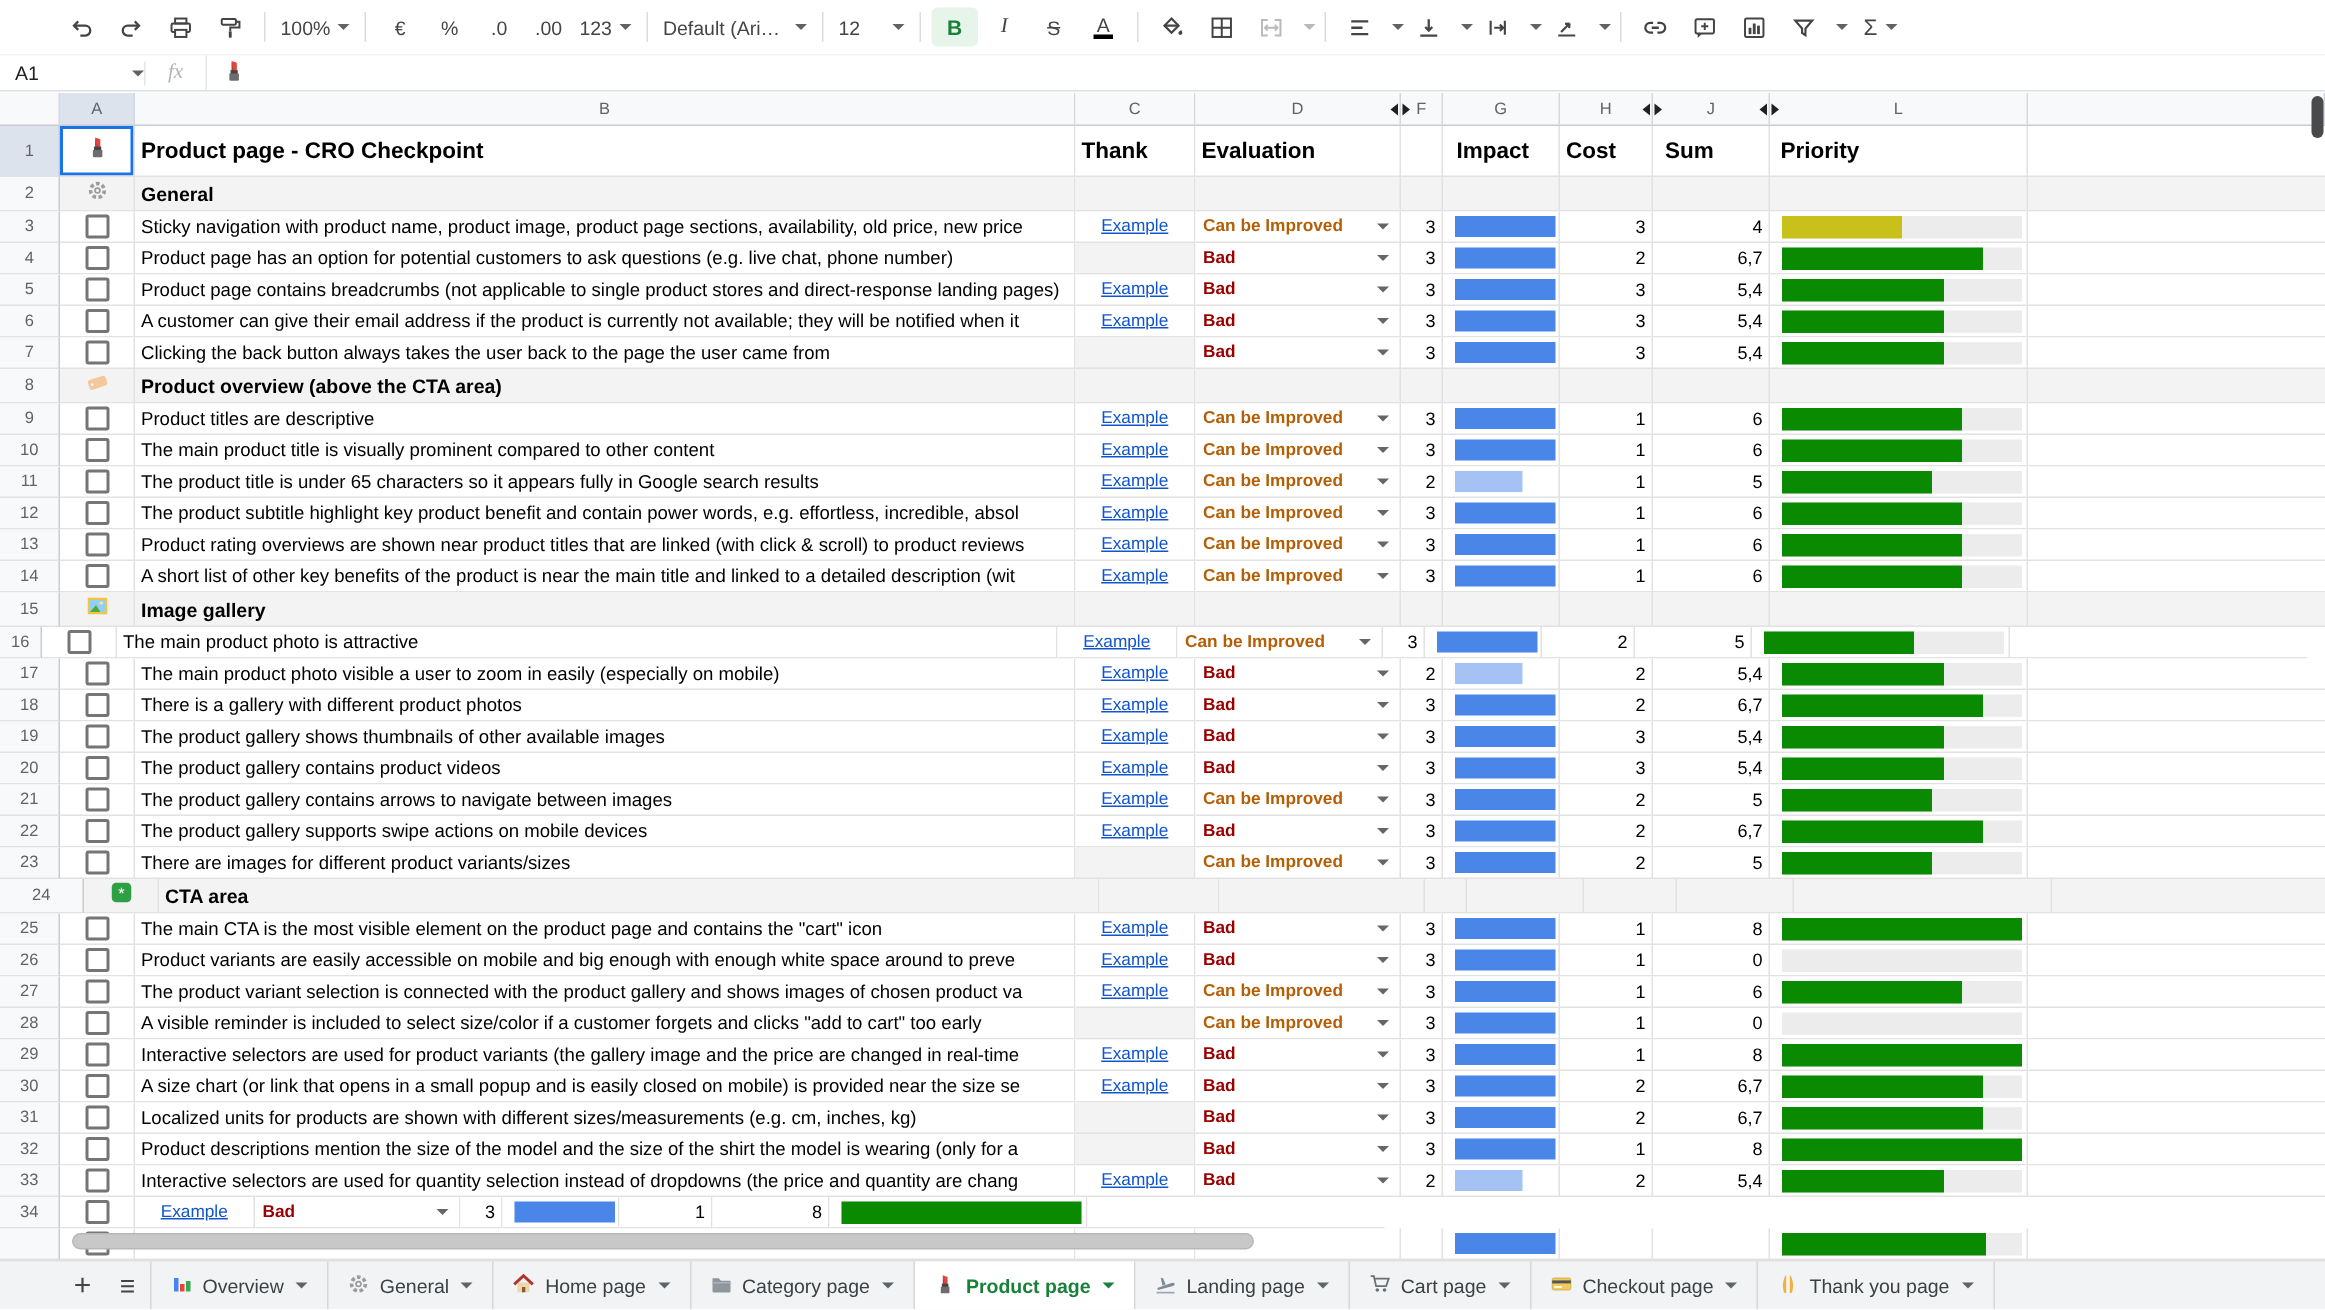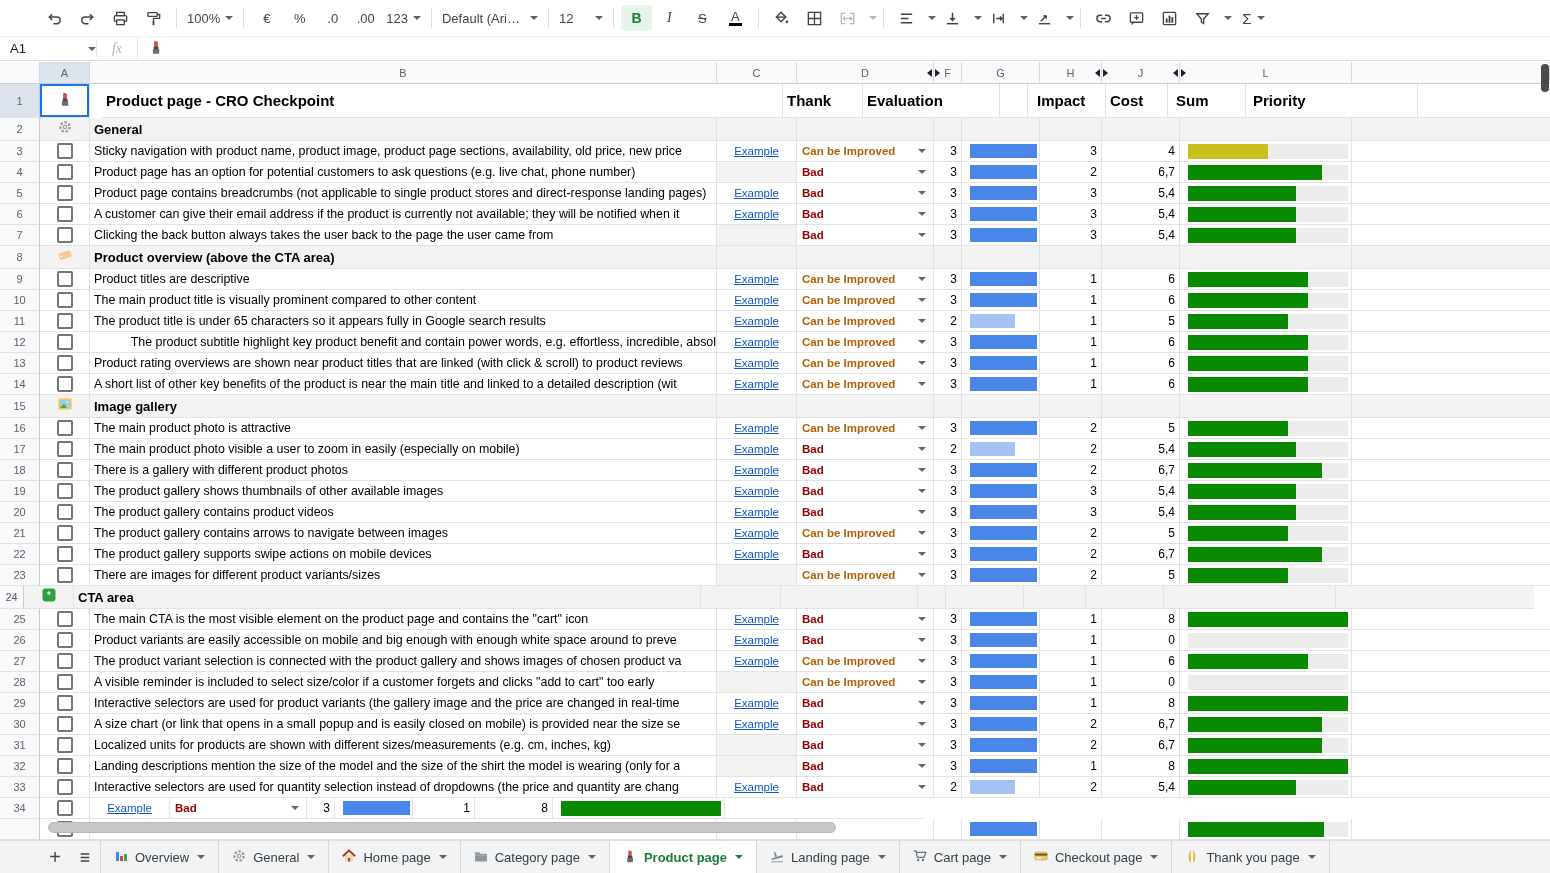--- a/index.html
+++ b/index.html
@@ -308,21 +308,21 @@
     <div class="trow row">
       <div class="c gut hl-active" style="width:40px;">1</div>
       <div class="c selcell" style="width:50px;justify-content:center;">
           <span><svg viewBox="0 0 14 18" style="width: 12px; height: 16px;">
               <path d="M5.2 1.6 L9.2 3 L9.2 9 L5.2 9 Z" fill="#e04640"></path>
               <path d="M5.2 1.6 L6.5 9 L5.2 9 Z" fill="#b93a34"></path>
               <rect x="4.3" y="8.7" width="5.6" height="3" fill="#454545"></rect>
               <path d="M3.4 11.4 h7.4 v4.6 a1 1 0 0 1 -1 1 h-5.4 a1 1 0 0 1 -1 -1 Z" fill="#6d6d6d"></path>
             </svg></span>
         </div>
-      <div class="c" style="width:681px;margin-left:12px;">
+      <div class="c" style="width:627px;">
           <span class="titleB">Product page - CRO Checkpoint</span>
         </div>
       <div class="c" style="width:80px;">
           <span class="hdrlbl">Thank</span>
         </div>
       <div class="c" style="width:137px;">
           <span class="hdrlbl">Evaluation</span>
         </div>
       <div class="c" style="width:28px;"></div>
       <div class="c" style="width:78px;">
@@ -650,21 +650,21 @@
               <div class="pfill green" style="width: 100px;"></div>
             </div>
           </div>
           <div class="c fillc" style="width: 198px;"></div>
         </div>
         <div class="row irow">
           <div class="c gut" style="width: 40px;">12</div>
           <div class="c" style="width: 50px; justify-content: center;">
             <span class="cbox"></span>
           </div>
-          <div class="c" style="width: 627px; justify-content: flex-end;">
+          <div class="c" style="width: 627px;">
             <span class="itxt">The product subtitle highlight key product benefit and contain power words, e.g. effortless, incredible, absol</span>
           </div>
           <div class="c" style="width: 80px;">
             <span class="exlink">Example</span>
           </div>
           <div class="c" style="width: 137px;">
             <span class="eval cbi">Can be Improved</span>
             <span class="dcaret"></span>
           </div>
           <div class="c" style="width: 28px;">
@@ -770,21 +770,21 @@
           <div class="c" style="width: 80px;"></div>
           <div class="c" style="width: 137px;"></div>
           <div class="c" style="width: 28px;"></div>
           <div class="c" style="width: 78px;"></div>
           <div class="c" style="width: 62px;"></div>
           <div class="c" style="width: 78px;"></div>
           <div class="c" style="width: 172px;"></div>
           <div class="c fillc" style="width: 198px;"></div>
         </div>
         <div class="row irow">
-          <div class="c gut" style="width: 40px;">16</div>
+          <div class="c gut" style="width: 28px;">16</div>
           <div class="c" style="width: 50px; justify-content: center;">
             <span class="cbox"></span>
           </div>
           <div class="c" style="width: 627px;">
             <span class="itxt">The main product photo is attractive</span>
           </div>
           <div class="c" style="width: 80px;">
             <span class="exlink">Example</span>
           </div>
           <div class="c" style="width: 137px;">
@@ -1040,21 +1040,21 @@
             <span class="num">5</span>
           </div>
           <div class="c" style="width: 172px;">
             <div class="ptrack">
               <div class="pfill green" style="width: 100px;"></div>
             </div>
           </div>
           <div class="c fillc" style="width: 198px;"></div>
         </div>
         <div class="row srow">
-          <div class="c gut" style="width: 24px;">24</div>
+          <div class="c gut" style="width: 56px;">24</div>
           <div class="c sicon" style="width: 50px; justify-content: center;">
             <span><svg viewBox="0 0 14 14" style="width: 14px; height: 14px;">
                 <rect x="0.5" y="0.5" width="13" height="13" rx="3" fill="#2ea043"></rect>
                 <text x="7" y="11" font-size="11" fill="#fff" text-anchor="middle">*</text>
               </svg></span>
           </div>
           <div class="c" style="width: 627px;">
             <span class="stxt">CTA area</span>
           </div>
           <div class="c" style="width: 80px;"></div>
@@ -1299,21 +1299,21 @@
             </div>
           </div>
           <div class="c fillc" style="width: 198px;"></div>
         </div>
         <div class="row irow">
           <div class="c gut" style="width: 40px;">32</div>
           <div class="c" style="width: 50px; justify-content: center;">
             <span class="cbox"></span>
           </div>
           <div class="c" style="width: 627px;">
-            <span class="itxt">Landing descriptions mention the size of the model and the size of the shirt the model is wearing (only for a</span>
+            <span class="itxt">Product descriptions mention the size of the model and the size of the shirt the model is wearing (only for a</span>
           </div>
           <div class="c noex" style="width: 80px;"></div>
           <div class="c" style="width: 137px;">
             <span class="eval bad">Bad</span>
             <span class="dcaret"></span>
           </div>
           <div class="c" style="width: 28px;">
             <span class="num">3</span>
           </div>
           <div class="c" style="width: 78px;">

